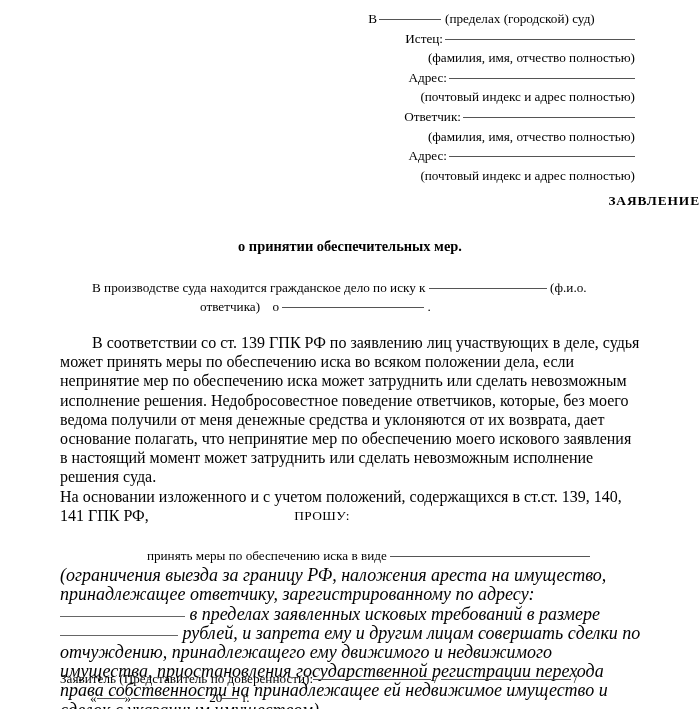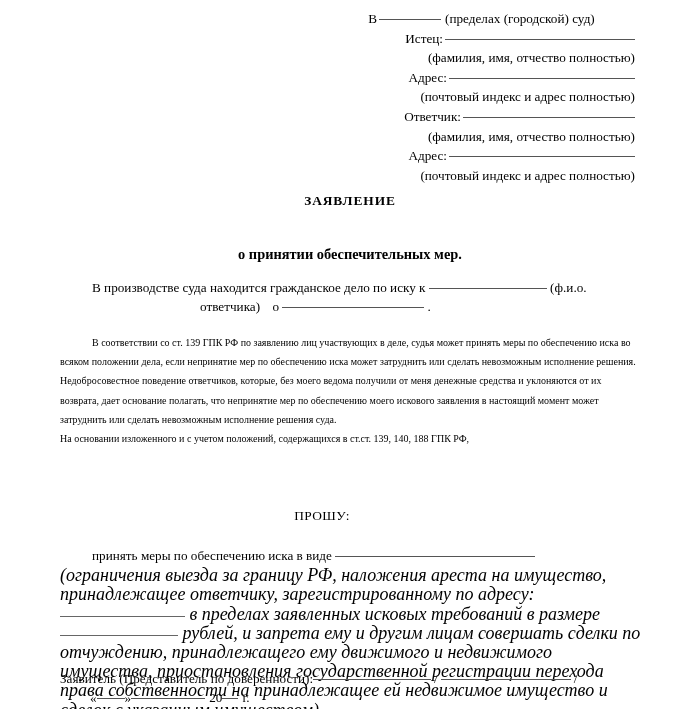--- a/index.html
+++ b/index.html
@@ -62,29 +62,29 @@
     text-align: right;
     white-space: nowrap;
   }
 
   
   .title-main {
     position: absolute;
     left: 0;
     top: 193px;
     width: 700px;
-    text-align: center;
+    text-align: right;
     font-size: 13.4px;
     font-weight: bold;
     letter-spacing: 0.9px;
   }
   .title-sub {
     position: absolute;
     left: 0;
-    top: 246px;
+    top: 238px;
     width: 700px;
     text-align: center;
     font-size: 14.4px;
     font-weight: bold;
   }
 
   
   .intro {
     position: absolute;
     left: 60px;
@@ -103,21 +103,21 @@
   }
   .rule.fio   { width: 118px; }
   .rule.predm { width: 142px; }
 
   
   .body-text {
     position: absolute;
     left: 60px;
     top: 333px;
     width: 581px;
-    font-size: 10px;
+    font-size: 16px;
     line-height: 19.2px;
     text-align: left;
   }
   .body-text p {
     margin: 0;
   }
   .body-text p.indent {
     text-indent: 32px;
   }
 
@@ -137,20 +137,21 @@
     position: absolute;
     left: 60px;
     top: 546px;
     width: 585px;
     font-size: 13.2px;
     line-height: 19.2px;
   }
   .request-main {
     text-indent: 32px;
     white-space: nowrap;
+    text-align: center;
   }
   .rule.vvide { width: 200px; }
   .note {
     font-style: italic;
     font-size: 18px;
     line-height: 19.2px;
     margin-top: 1px;
   }
   .note .rule { border-bottom: 1px solid #666; }
   .rule.addr { width: 125px; }
@@ -229,21 +230,21 @@
     <div class="intro-l2">
       <span>ответчика)</span>
       <span style="padding-left:9px;">о</span>
       <span class="rule predm"></span>
       <span>.</span>
     </div>
   </div>
 
   <div class="body-text">
     <p class="indent">В соответствии со ст. 139 ГПК РФ по заявлению лиц участвующих в деле, судья может принять меры по обеспечению иска во всяком положении дела, если непринятие мер по обеспечению иска может затруднить или сделать невозможным исполнение решения. Недобросовестное поведение ответчиков, которые, без моего ведома получили от меня денежные средства и уклоняются от их возврата, дает основание полагать, что непринятие мер по обеспечению моего искового заявления в настоящий момент может затруднить или сделать невозможным исполнение решения суда.</p>
-    <p>На основании изложенного и с учетом положений, содержащихся в ст.ст. 139, 140, 188 ГПК РФ,</p>
+    <p>На основании изложенного и с учетом положений, содержащихся в ст.ст. 139, 140, 141 ГПК РФ,</p>
   </div>
 
   <div class="proshu">ПРОШУ:</div>
 
   <div class="request">
     <div class="request-main">
       <span>принять меры по обеспечению иска в виде</span>
       <span class="rule vvide"></span>
     </div>
     <div class="note">

